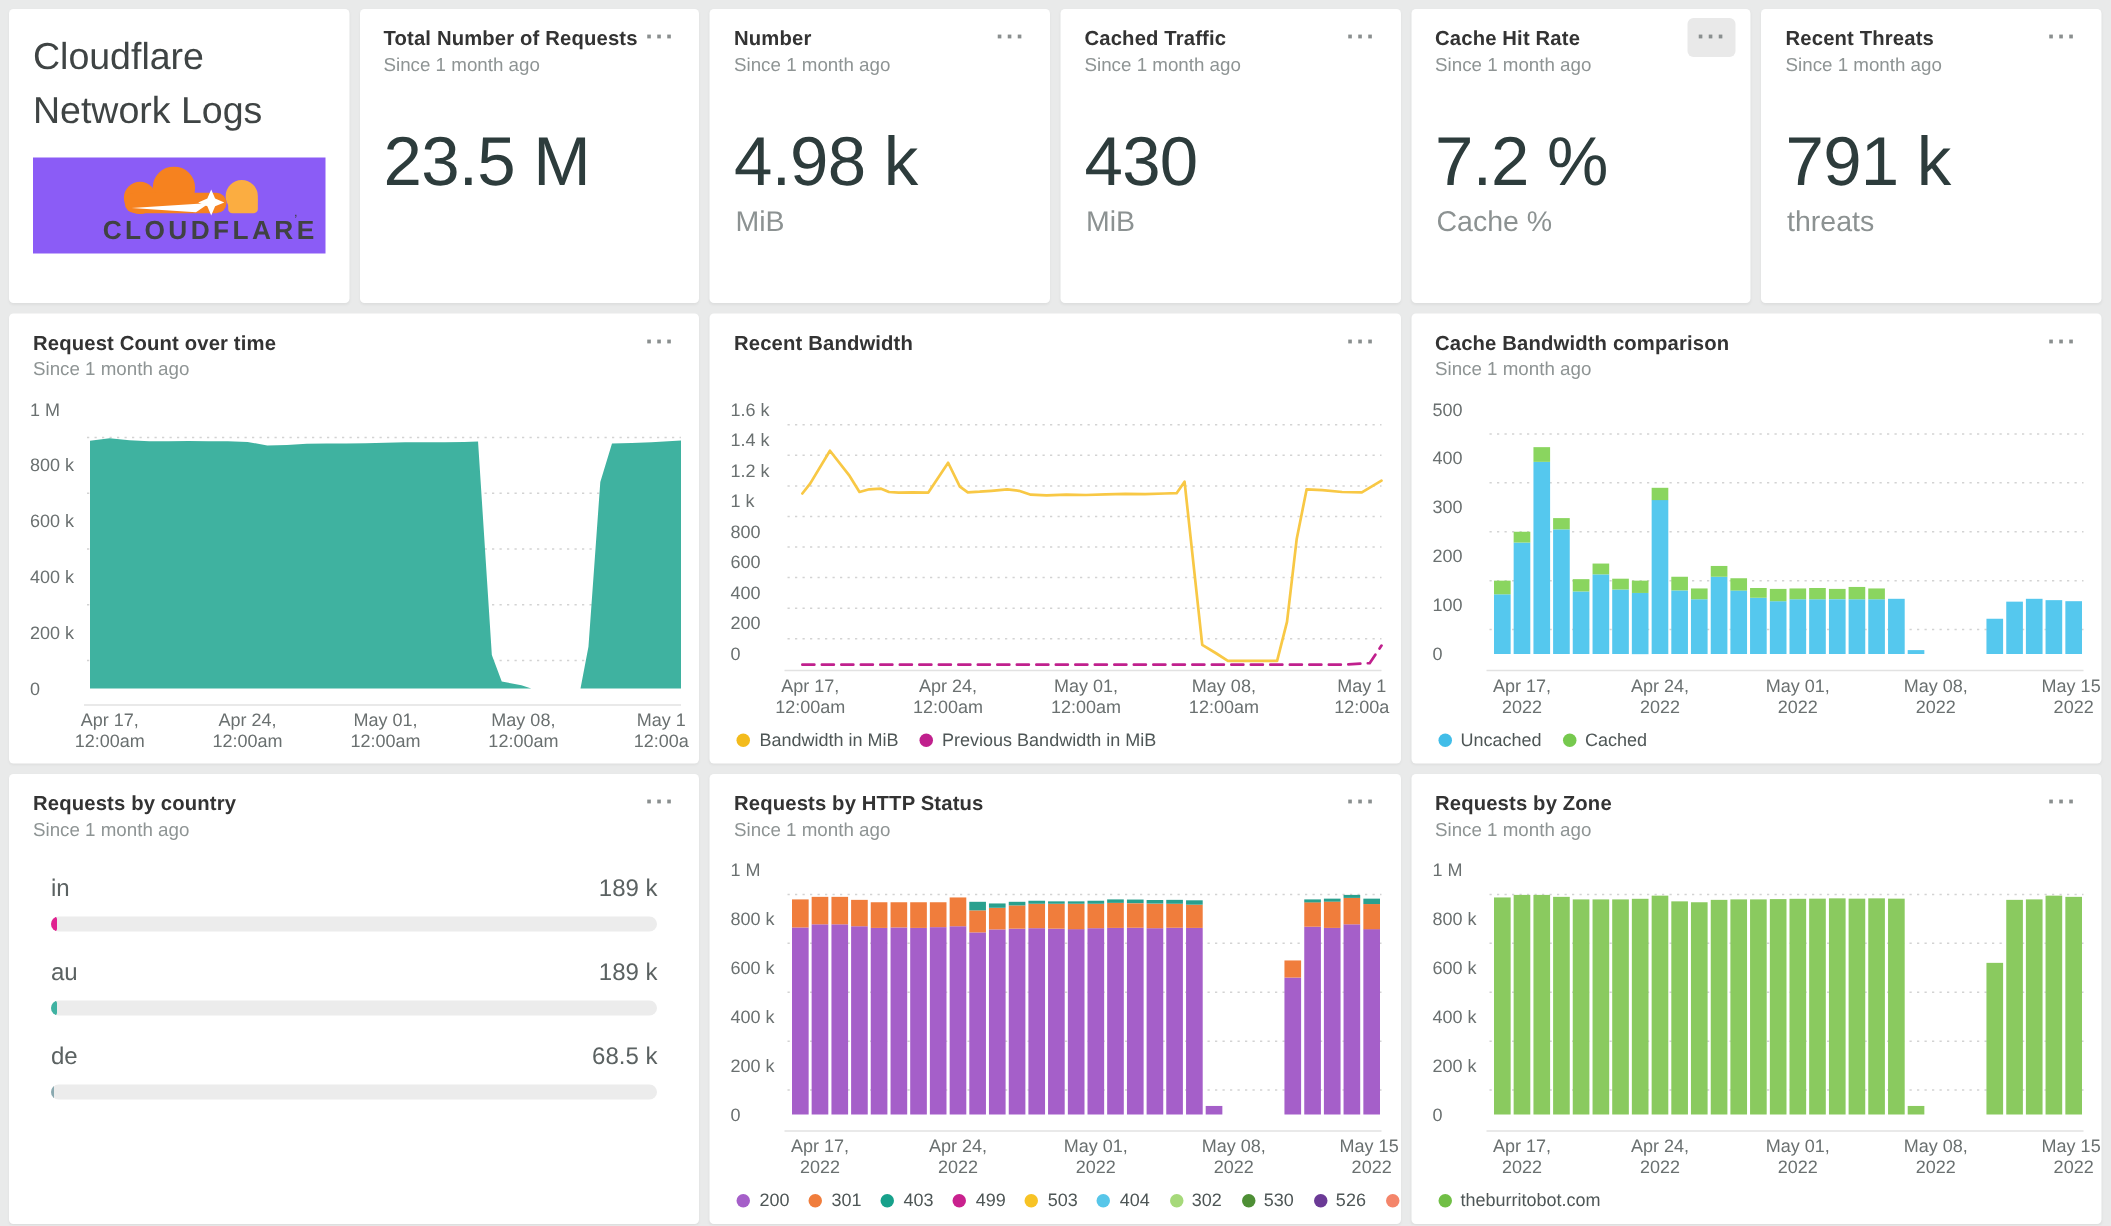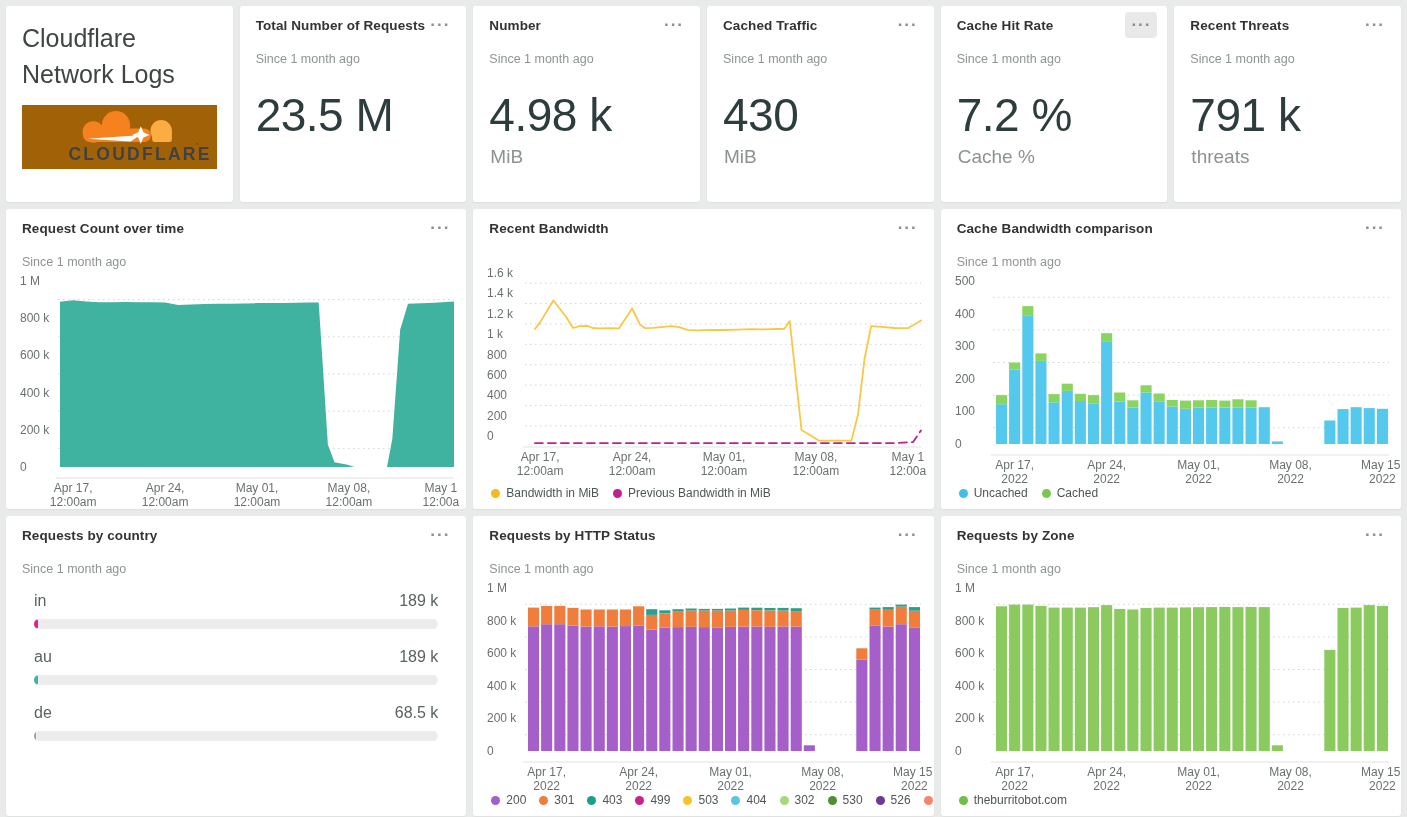--- a/index.html
+++ b/index.html
@@ -14,33 +14,33 @@
   .row1{height:196px}
   .row2{height:300px}
   .row3{height:300px}
   .panel{
     background:#fff;border-radius:3px;flex:1;position:relative;
     box-shadow:0 1px 2px rgba(0,0,0,.05);
     display:flex;flex-direction:column;overflow:hidden;
   }
   .panel-head{padding:12px 16px 0 16px;min-height:40px;}
   .panel-title{font-size:13.5px;font-weight:bold;color:#333;letter-spacing:.1px;}
-  .panel-sub{font-size:12.5px;color:#8e9494;margin-top:19px;}
+  .panel-sub{font-size:12.5px;color:#8e9494;margin-top:3px;}
   .menu{
     position:absolute;top:6px;right:10px;color:#8a8f8f;font-size:17px;font-weight:bold;
     letter-spacing:1px;line-height:20px;padding:3px 6px;border-radius:4px;cursor:pointer;
   }
   .menu.boxed{background:#e9e9e9;}
   
   .stat-value{font-size:46px;color:#2d3c3c;margin:22px 0 4px 16px;letter-spacing:-.5px;}
   .stat-unit{font-size:19px;color:#8c9292;margin-left:17px;}
   
   .logo-title{font-size:25px;color:#3f4444;padding:14px 16px 0 16px;line-height:1.45;}
   .logo-box{
-    margin:12px 16px 0 16px;height:64px;background:#a16207;
+    margin:12px 16px 0 16px;height:64px;background:#8b5cf6;
     display:flex;align-items:center;justify-content:flex-start;
   }
   
   .chart-wrap{flex:1;position:relative;}
   .chart-wrap svg{position:absolute;left:0;top:0;}
   svg text{font-family:"Liberation Sans", sans-serif;}
   .legend{
     display:flex;align-items:center;gap:14px;flex-wrap:nowrap;
     padding:0 10px 9px 18px;font-size:12px;color:#4e5656;white-space:nowrap;
   }

